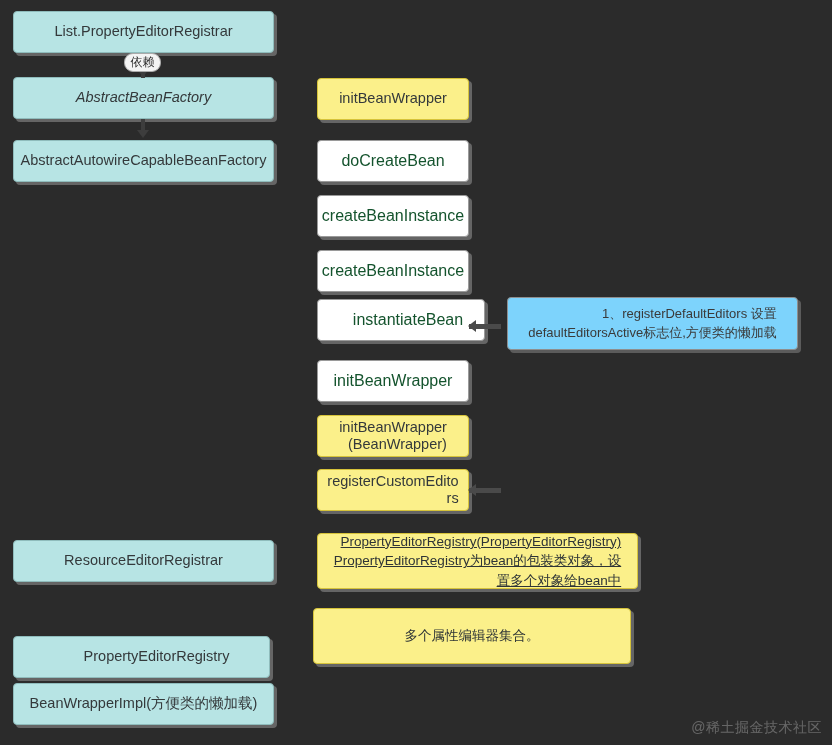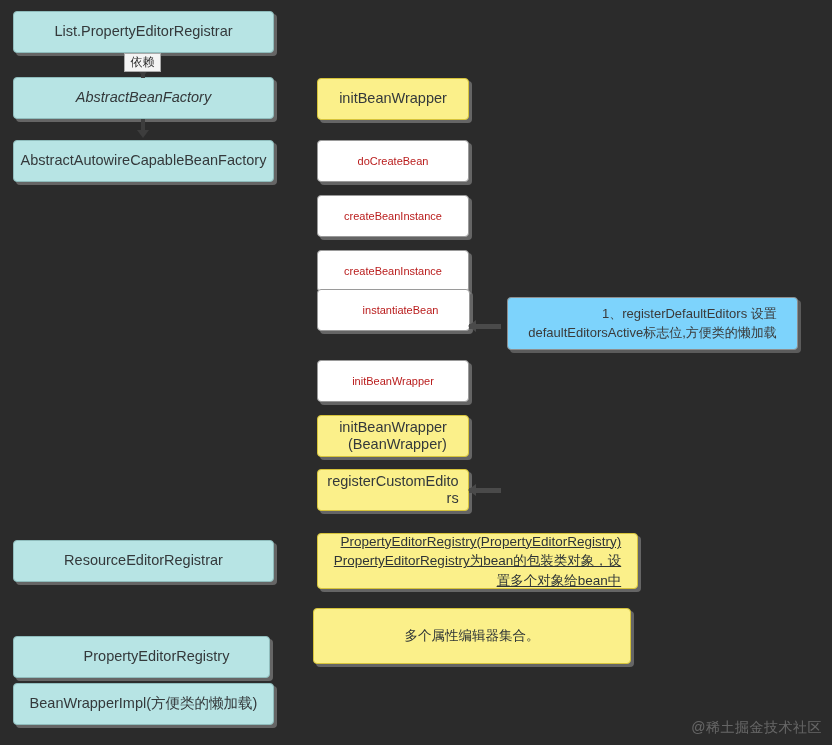--- a/index.html
+++ b/index.html
@@ -49,22 +49,22 @@
   .node.yellow {
     background: #fbf08a;
     border: 1.4px solid #d6c33a;
     font-size: 14.5px;
     color: #34393b;
   }
 
   .node.white {
     background: #ffffff;
     border: 1.4px solid #9a9a9a;
-    font-size: 11px;
-    color: #b91c1c;
+    font-size: 16px;
+    color: #14532d;
   }
 
   .node.note {
     background: #7dd3fc;
     border: 1px solid #8e8e8e;
     font-size: 13px;
     color: #3a3a3a;
     line-height: 1.45;
     box-shadow: 3px 3px 0 0 rgba(150,150,150,0.45);
   }
@@ -79,21 +79,21 @@
 
   
   .edge-label {
     position: absolute;
     background: #f4f4f4;
     color: #2b2b2b;
     border: 1px solid #aaaaaa;
     font-size: 12px;
     line-height: 1.1;
     padding: 2px 4px;
-    border-radius: 0;
+    border-radius: 9px;
     box-sizing: border-box;
     text-align: center;
     z-index: 6;
   }
 
   
   .vline {
     position: absolute;
     background: #3d3d3d;
     width: 4px;
@@ -180,21 +180,21 @@
   </div>
 
   <div class="node white" style="left:317px; top:195px; width:152px; height:42px;">
     <span>createBeanInstance</span>
   </div>
 
   <div class="node white" style="left:317px; top:250px; width:152px; height:42px;">
     <span>createBeanInstance</span>
   </div>
 
-  <div class="node white" style="left:317px; top:289px; width:153px; height:42px;padding-left:20px;">
+  <div class="node white" style="left:317px; top:299px; width:168px; height:42px;padding-left:20px;">
     <span>instantiateBean</span>
   </div>
 
   <div class="node white" style="left:317px; top:360px; width:152px; height:42px;">
     <span>initBeanWrapper</span>
   </div>
 
   <div class="node yellow" style="left:317px; top:415px; width:152px; height:42px;">
     <span>initBeanWrapper
 (BeanWrapper)</span>

